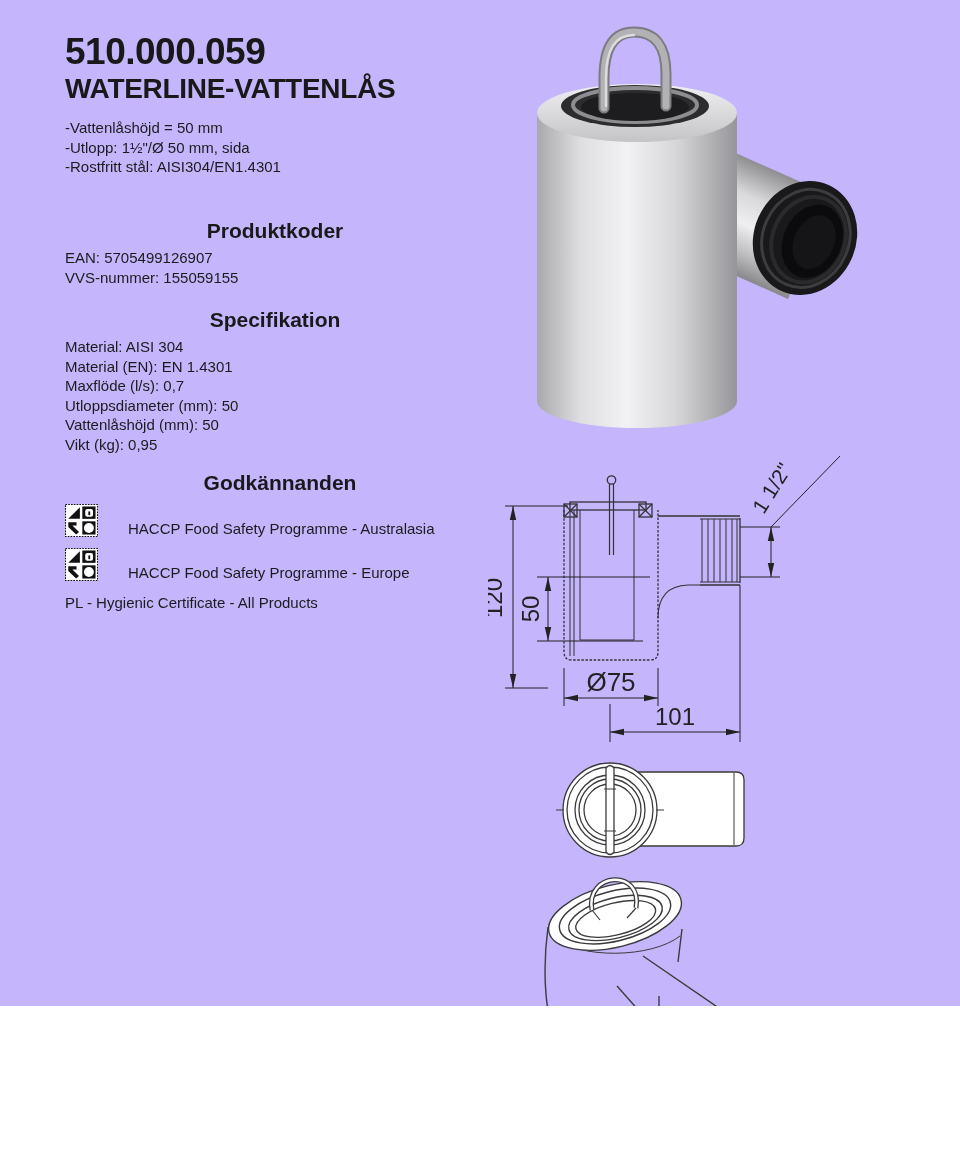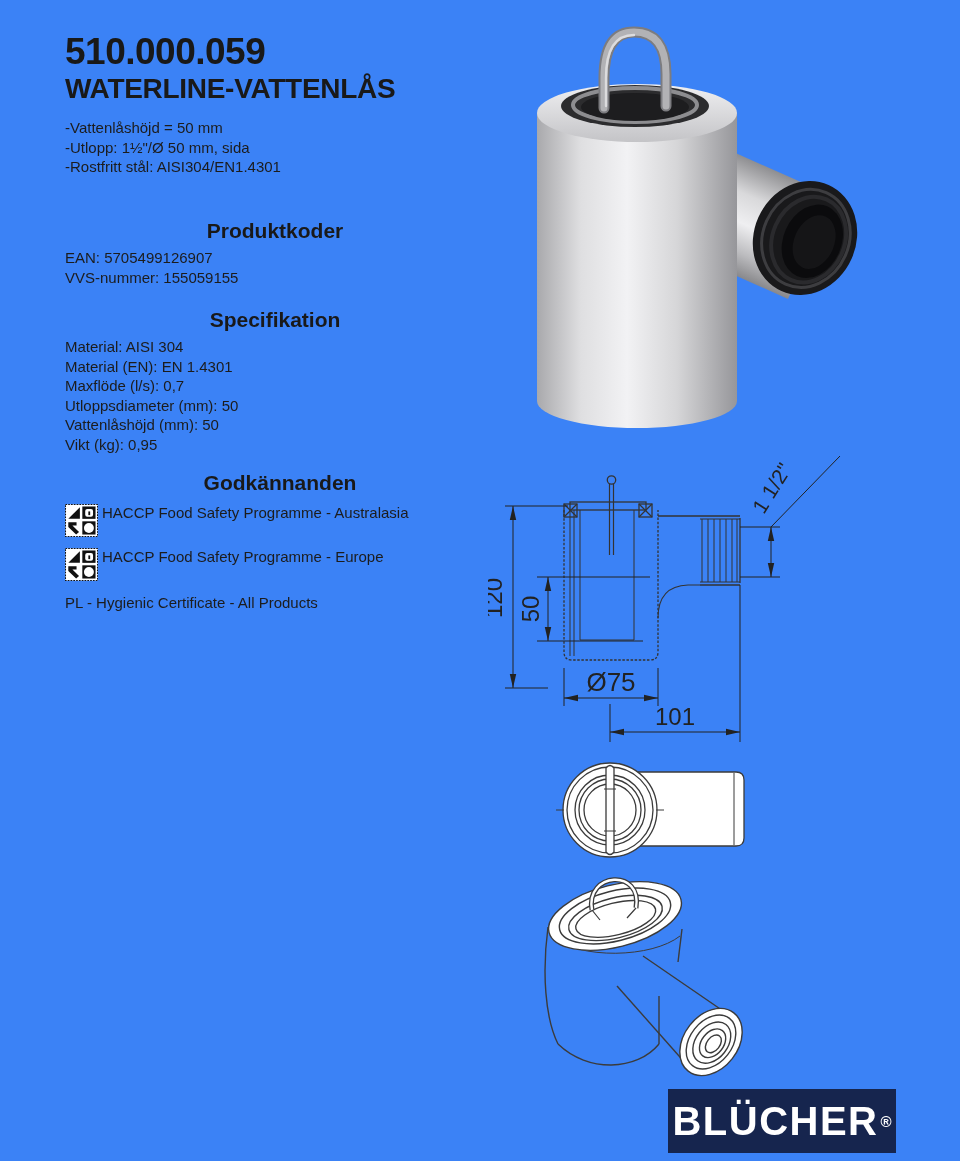--- a/index.html
+++ b/index.html
@@ -1,25 +1,25 @@
 <!DOCTYPE html>
 <html><head>
 <meta charset="utf-8">
 <style>
   html,body{margin:0;padding:0;background:#fff;}
-  #page{position:relative;width:960px;height:1161px;background:#3b82f6;overflow:hidden;
+  #page{position:relative;width:960px;height:1006px;background:#c4b5fd;overflow:hidden;
         font-family:"Liberation Sans","DejaVu Sans",sans-serif;color:#1c1c1c;}
   .abs{position:absolute;}
   
   h1.title{margin:0;font-size:37px;font-weight:700;letter-spacing:-0.5px;line-height:1.02;color:#191919;}
   h2.subtitle{margin:2px 0 0 0;font-size:28px;font-weight:700;letter-spacing:-0.3px;color:#191919;}
   .features div{font-size:15px;line-height:19.5px;}
   .sec-heading{margin:0 0 5px 0;font-size:21px;font-weight:700;color:#191919;text-align:center;}
   .plain-lines div{font-size:15px;line-height:19.5px;}
-  .approval-row{display:flex;align-items:flex-start;gap:4px;margin-bottom:11px;}
+  .approval-row{display:flex;align-items:flex-end;gap:30px;margin-bottom:11px;}
   .approval-row .label{font-size:15px;}
   .haccp{width:33px;height:33px;flex:0 0 33px;}
   .pl-note{font-size:15px;margin-top:13px;}
   
   .logo-box{position:absolute;left:668px;top:1089px;width:228px;height:64px;
             display:flex;align-items:center;justify-content:center;}
   .logo-text{font-size:40px;font-weight:700;letter-spacing:1.5px;line-height:1;}
   .logo-reg{font-size:15px;font-weight:700;vertical-align:14px;margin-left:2px;}
   
   text.dim{font-family:"Liberation Sans","DejaVu Sans",sans-serif;fill:#222;}

